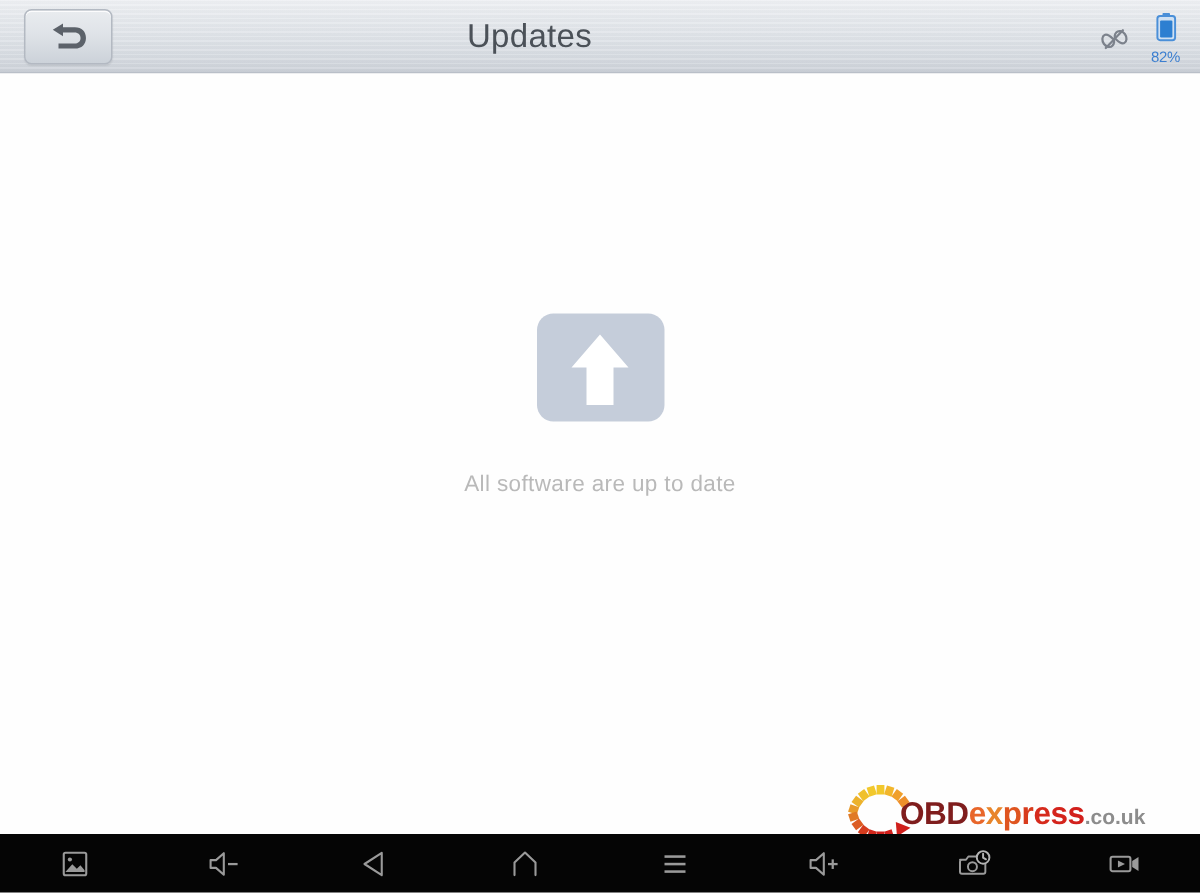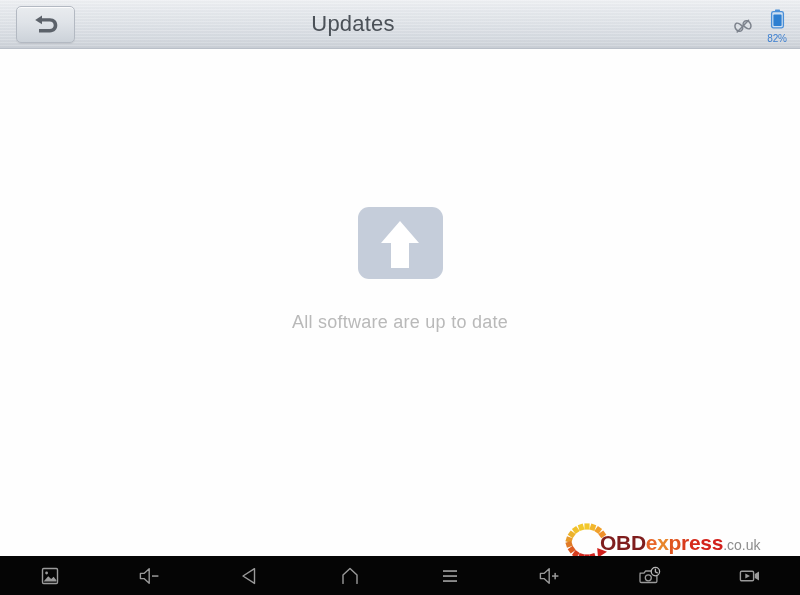--- a/index.html
+++ b/index.html
@@ -142,21 +142,21 @@
     height: 72px;
     border-radius: 11px;
     background: #c5cdda;
     display: flex;
     align-items: center;
     justify-content: center;
     margin-top: 42px;
   }
   .empty-label {
     margin-top: 33px;
-    font-size: 18px;
+    font-size: 15px;
     color: #b9b9b9;
     letter-spacing: 0.25px;
   }
 
   
   .logo {
     position: absolute;
     left: 563px;
     top: 468px;
     width: 165px;
@@ -179,21 +179,21 @@
     letter-spacing: -0.3px;
   }
   .lt-obd   { color: #7f1d1d; }
   .lt-e     { color: #e8662a; }
   .lt-x     { color: #e8852a; }
   .lt-p     { color: #df5520; }
   .lt-r     { color: #d83b1c; }
   .lt-e2    { color: #d62a1c; }
   .lt-s     { color: #d4241c; }
   .lt-s2    { color: #d2201c; }
-  .lt-tld   { color: #8c8c8c; font-size: 14px; font-weight: normal; letter-spacing: 0; }
+  .lt-tld   { color: #8c8c8c; font-size: 14px; font-weight: bold; letter-spacing: 0; }
 
   
   .navbar {
     position: absolute;
     left: 0;
     top: 556px;
     width: 800px;
     height: 39px;
     background: #050505;
     display: flex;

